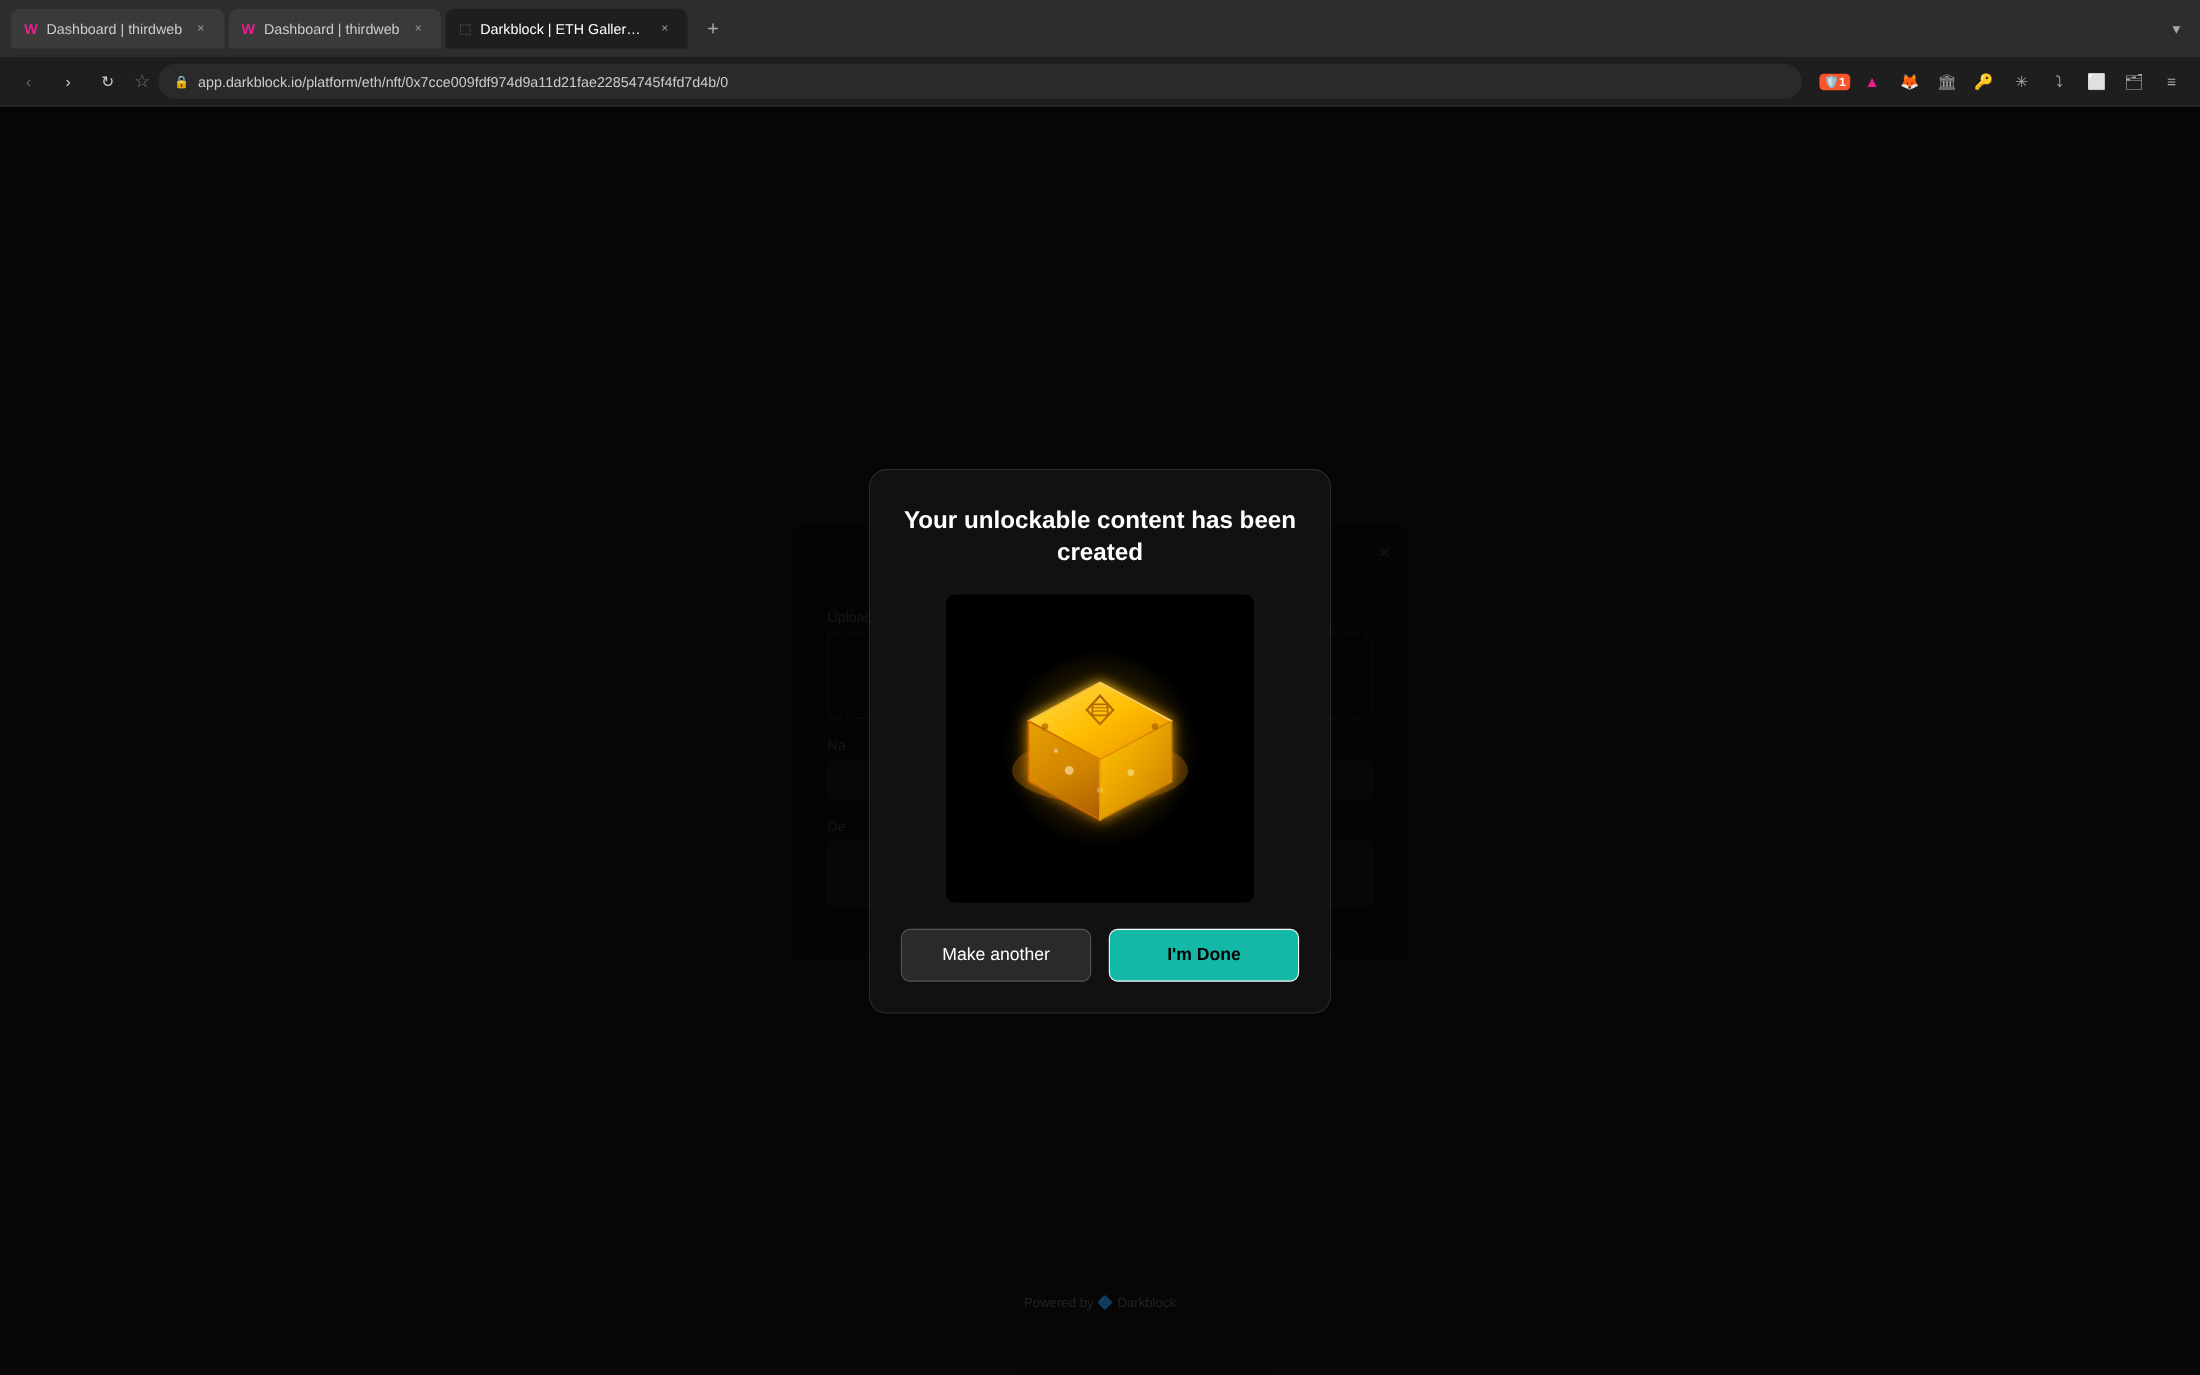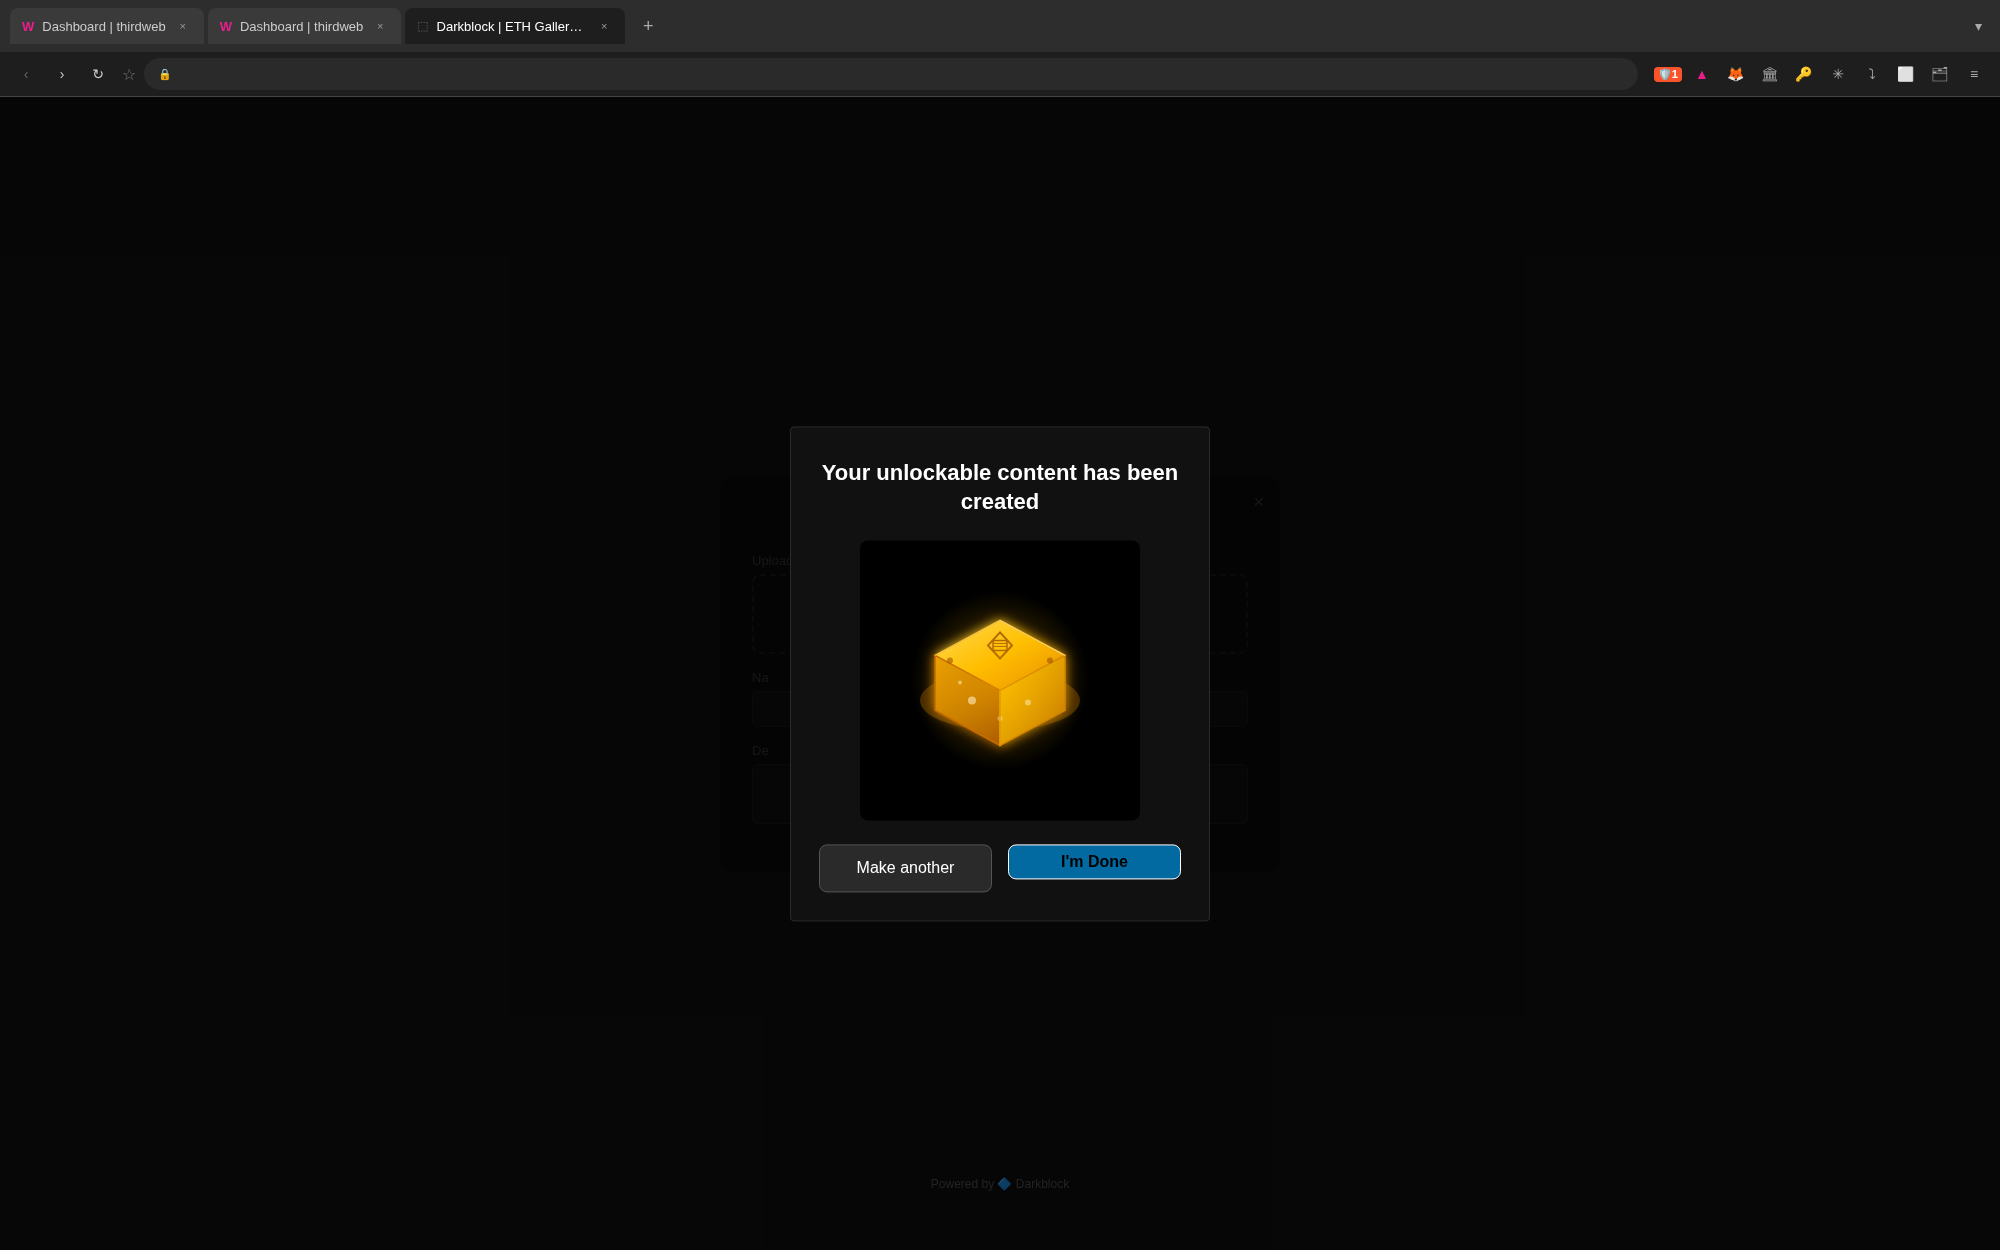--- a/index.html
+++ b/index.html
@@ -245,21 +245,21 @@
     }
 
     
     .success-modal {
       position: absolute;
       top: 50%;
       left: 50%;
       transform: translate(-50%, -50%);
       width: 420px;
       background: #111;
-      border-radius: 4px;
+      border-radius: 16px;
       padding: 32px 28px 28px;
       display: flex;
       flex-direction: column;
       align-items: center;
       gap: 0;
       z-index: 10;
       border: 1px solid #2a2a2a;
     }
 
     .success-title {
@@ -307,22 +307,22 @@
       font-size: 16px;
       font-weight: 500;
       cursor: pointer;
       display: flex;
       align-items: center;
       justify-content: center;
     }
 
     .btn-done {
       flex: 1;
-      height: 35px;
-      background: #0369a1;
+      height: 48px;
+      background: #14b8a6;
       border: 1px solid #fff;
       border-radius: 8px;
       color: #000;
       font-size: 16px;
       font-weight: 600;
       cursor: pointer;
       display: flex;
       align-items: center;
       justify-content: center;
     }
@@ -373,20 +373,21 @@
   </div>
 
   <div class="browser-toolbar">
     <div class="nav-btn">‹</div>
     <div class="nav-btn active">›</div>
     <div class="nav-btn active">↻</div>
     <div class="bookmark-btn">☆</div>
 
     <div class="address-bar">
       <span class="lock-icon">🔒</span>
+      <span class="url-text">app.darkblock.io/platform/eth/nft/0x7cce009fdf974d9a11d21fae22854745f4fd7d4b/0</span>
     </div>
 
     <div class="toolbar-right">
 
       <div class="toolbar-icon">
         <span class="brave-badge">🛡️1</span>
       </div>
       <div class="toolbar-icon" style="color:#e91e8c;">▲</div>
       <div class="toolbar-icon">🦊</div>
       <div class="toolbar-icon">🏛</div>

